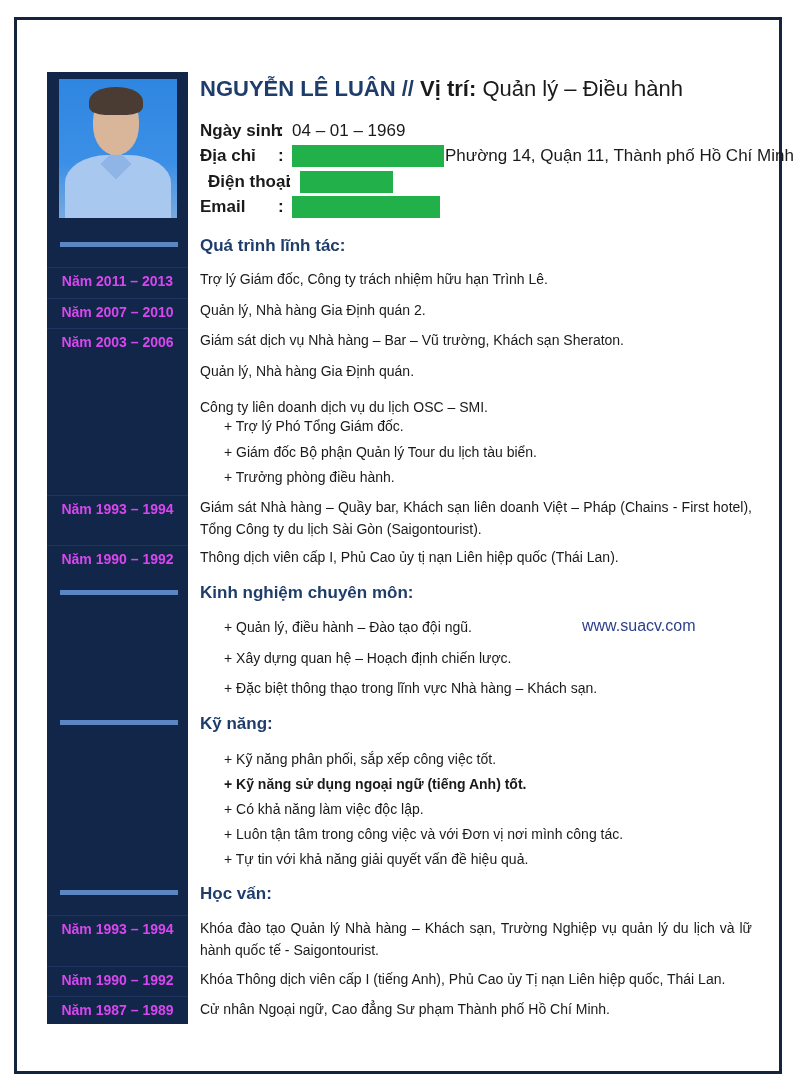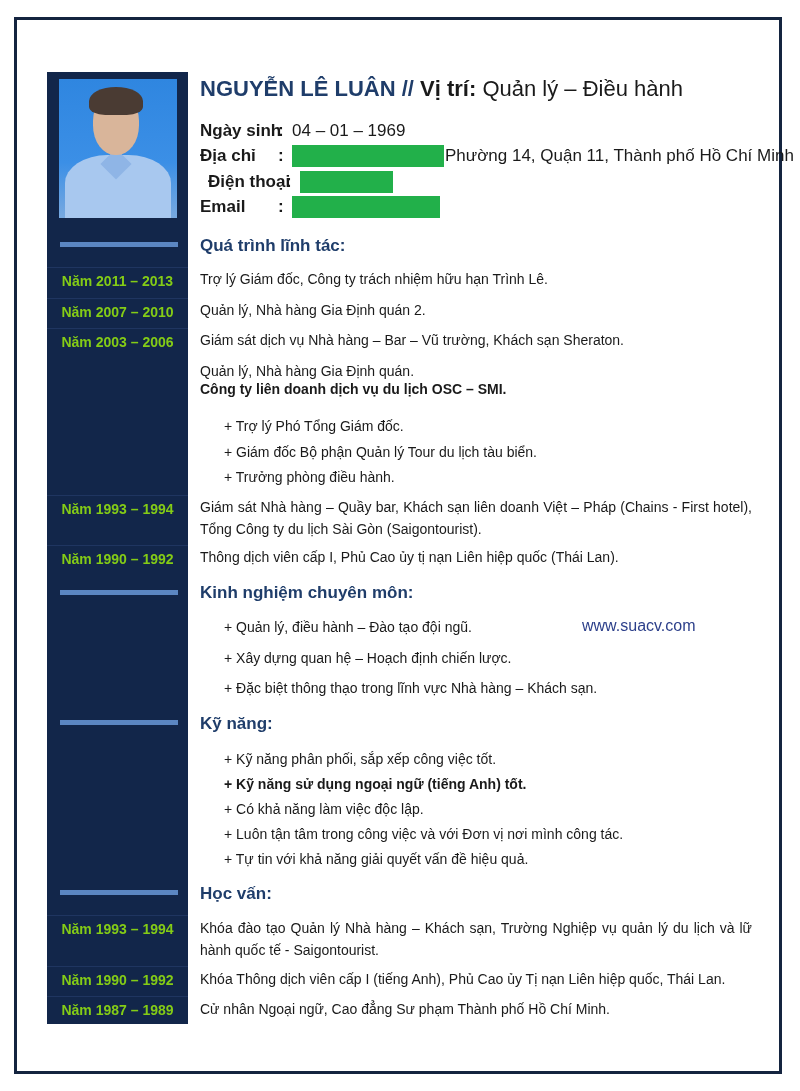--- a/index.html
+++ b/index.html
@@ -8,21 +8,21 @@
   .page { position:absolute; left:14px; top:17px; width:768px; height:1057px;
           border:3px solid #14243f; box-sizing:border-box; background:#fff; }
   .sidebar { position:absolute; left:33px; top:55px; width:141px; height:952px; background:#12264a; }
   .photo { position:absolute; left:12px; top:7px; width:118px; height:139px;
            background:linear-gradient(180deg,#2f86e0 0%,#3b8fe6 60%,#78a9e0 100%); overflow:hidden; }
   .photo .head { position:absolute; left:34px; top:14px; width:46px; height:62px; border-radius:45% 45% 48% 48%; background:#d9b59a; }
   .photo .hair { position:absolute; left:30px; top:8px; width:54px; height:28px; border-radius:50% 50% 30% 30%; background:#4a3b33; }
   .photo .body { position:absolute; left:6px; top:76px; width:106px; height:70px; border-radius:40% 40% 0 0; background:#a8c8ef; }
   .photo .collar { position:absolute; left:46px; top:74px; width:22px; height:22px; background:#8fb5e6; transform:rotate(45deg); }
   .divbar { position:absolute; left:13px; width:118px; height:5px; background:#5b86c2; }
-  .yearcell { position:absolute; left:0; width:141px; height:26px; color:#84cc16; font-weight:bold;
+  .yearcell { position:absolute; left:0; width:141px; height:26px; color:#d946ef; font-weight:bold;
               font-size:14px; line-height:26px; text-align:center; border-top:1px solid #1f3560; }
   .content { position:absolute; left:185px; top:0; right:0; }
   .title { position:absolute; top:58px; left:0; font-size:22px; white-space:nowrap; color:#1f3d6a; }
   .title .name { font-weight:bold; }
   .title .vitri { font-weight:bold; color:#1a1a1a; }
   .title .pos { color:#1a1a1a; }
   .info { position:absolute; left:0; font-size:17px; height:22px; line-height:22px; white-space:nowrap; }
   .info .lbl { display:inline-block; width:78px; font-weight:bold; }
   .info .colon { display:inline-block; width:14px; font-weight:bold; }
   .redact { display:inline-block; height:22px; background:#22b04a; vertical-align:top; }
@@ -79,21 +79,21 @@
   </div>
   <div class="info" style="top:196px;">
     <span class="lbl">Email</span><span class="colon">:</span><span class="redact" style="width:148px;"></span>
   </div>
 
   <div class="sec" style="top:236px;">Quá trình lĩnh tác:</div>
   <div class="line" style="top:268px;">Trợ lý Giám đốc, Công ty trách nhiệm hữu hạn Trình Lê.</div>
   <div class="line" style="top:299px;">Quản lý, Nhà hàng Gia Định quán 2.</div>
   <div class="line" style="top:329px;">Giám sát dịch vụ Nhà hàng – Bar – Vũ trường, Khách sạn Sheraton.</div>
   <div class="line" style="top:360px;">Quản lý, Nhà hàng Gia Định quán.</div>
-  <div class="line" style="top:378px;font-weight:bold;">Công ty liên doanh dịch vụ du lịch OSC – SMI.</div>
+  <div class="line" style="top:396px;">Công ty liên doanh dịch vụ du lịch OSC – SMI.</div>
   <div class="sub" style="top:415px;">+ Trợ lý Phó Tổng Giám đốc.</div>
   <div class="sub" style="top:441px;">+ Giám đốc Bộ phận Quản lý Tour du lịch tàu biển.</div>
   <div class="sub" style="top:466px;">+ Trưởng phòng điều hành.</div>
   <div class="wrap" style="top:496px;">Giám sát Nhà hàng – Quầy bar, Khách sạn liên doanh Việt – Pháp (Chains - First hotel), Tổng Công ty du lịch Sài Gòn (Saigontourist).</div>
   <div class="line" style="top:546px;">Thông dịch viên cấp I, Phủ Cao ủy tị nạn Liên hiệp quốc (Thái Lan).</div>
 
   <div class="sec" style="top:583px;">Kinh nghiệm chuyên môn:</div>
   <div class="sub" style="top:616px;">+ Quản lý, điều hành – Đào tạo đội ngũ.</div>
   <div class="sub" style="top:647px;">+ Xây dựng quan hệ – Hoạch định chiến lược.</div>
   <div class="sub" style="top:677px;">+ Đặc biệt thông thạo trong lĩnh vực Nhà hàng – Khách sạn.</div>

